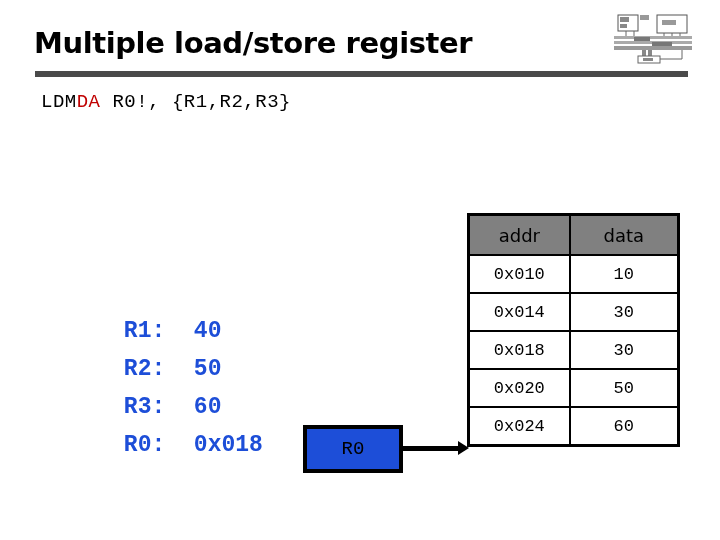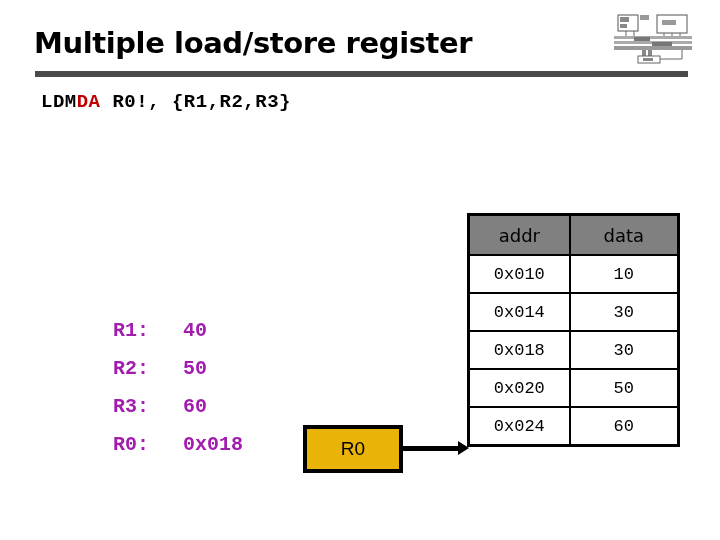--- a/index.html
+++ b/index.html
@@ -55,42 +55,42 @@
     height: 52px;
   }
 
   
   .instruction {
     position: absolute;
     left: 41px;
     top: 91px;
     font-family: "Liberation Mono", "DejaVu Sans Mono", monospace;
     font-size: 19px;
-    font-weight: 700;
+    font-weight: 400;
     color: #000000;
     letter-spacing: 0.5px;
     white-space: pre;
   }
   .instruction .suffix-da {
     color: #c00000;
   }
 
   
   .reg-list {
     position: absolute;
     left: 41px;
     top: 274px;
   }
   .reg-row {
     position: relative;
     height: 38px;
     font-family: "Liberation Mono", "DejaVu Sans Mono", monospace;
-    font-size: 20px;
+    font-size: 23px;
     font-weight: 700;
-    color: #a21caf;
+    color: #1d4ed8;
     white-space: pre;
     line-height: 38px;
   }
   .reg-name {
     display: inline-block;
     width: 70px;
   }
   .reg-value {
     display: inline-block;
   }
@@ -132,26 +132,26 @@
   .col-data { width: 111px; }
 
   
   .r0-box {
     position: absolute;
     left: 303px;
     top: 425px;
     width: 100px;
     height: 48px;
     border: 4px solid #000000;
-    background: #eab308;
+    background: #1d4ed8;
     box-sizing: border-box;
     display: flex;
     align-items: center;
     justify-content: center;
-    font-family: Liberation Sans, sans-serif;
+    font-family: Liberation Mono, monospace;
     font-size: 19px;
     color: #000000;
   }
 
   
   .r0-arrow-shaft {
     position: absolute;
     left: 403px;
     top: 446px;
     width: 58px;

